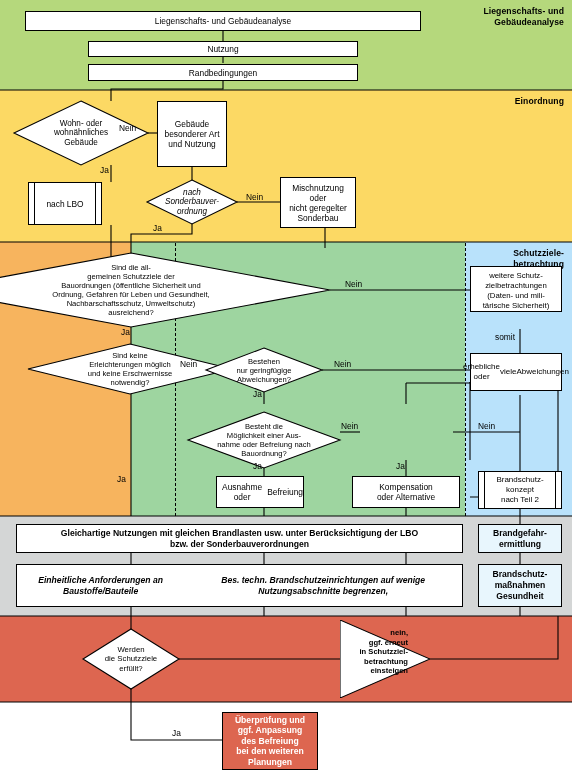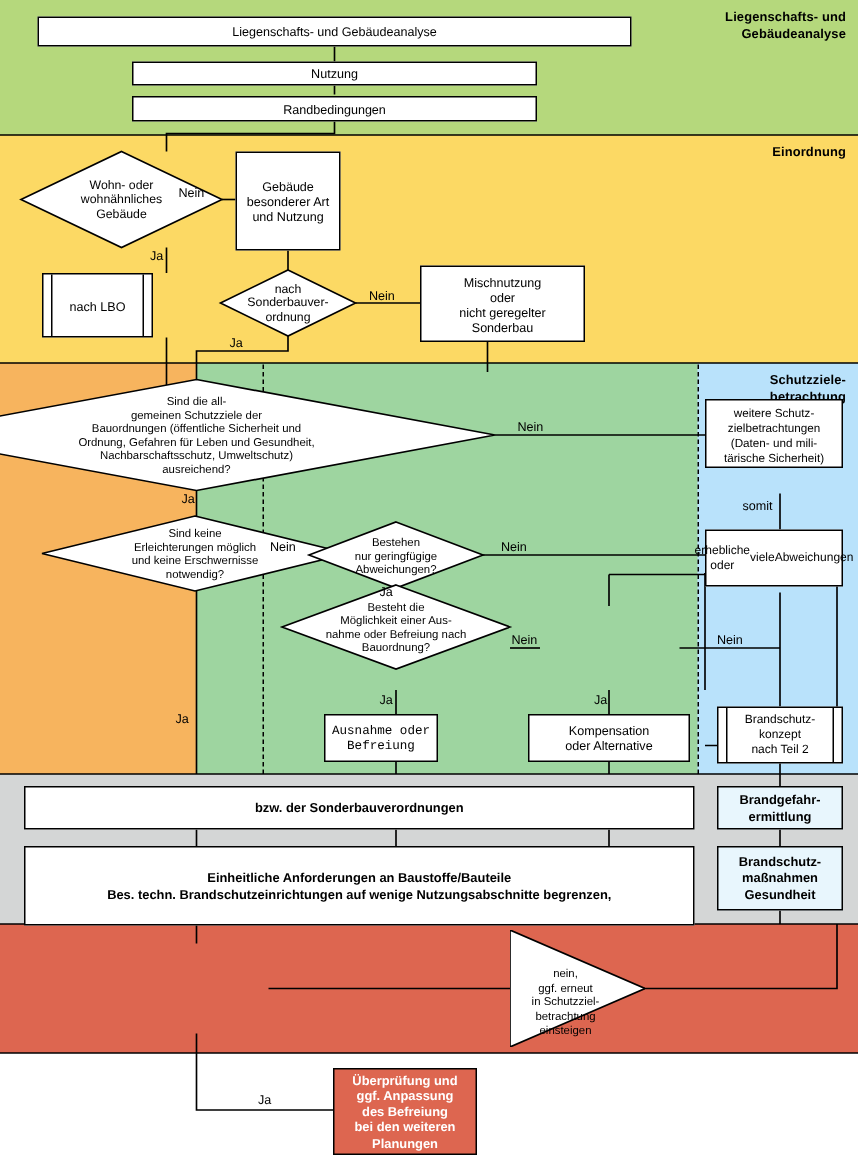--- a/index.html
+++ b/index.html
@@ -39,22 +39,22 @@
   
   .dia{position:absolute;}
   .dia svg{position:absolute;left:0;top:0;overflow:visible;}
   .dia .txt{position:absolute;left:0;top:0;width:100%;height:100%;
             display:flex;align-items:center;justify-content:center;text-align:center;
             font-size:8.2px;line-height:9.4px;color:#000;}
 
   
   .tri{position:absolute;}
   .tri svg{position:absolute;left:0;top:0;}
-  .tri .txt{position:absolute;left:6px;top:24px;width:62px;
-            font-size:7.6px;line-height:9.6px;color:#000;text-align:center;}
+  .tri .txt{position:absolute;left:6px;top:8px;width:62px;
+            font-size:7.6px;line-height:9.6px;color:#000;text-align:right;font-weight:bold;}
 
   
   .elabel{position:absolute;font-size:8.4px;color:#000;background:transparent;
           line-height:9px;white-space:nowrap;}
 </style>
 </head>
 <body>
 
 <div id="canvas">
 
@@ -200,34 +200,34 @@
   <div class="node proc" style="left:157px;top:101px;width:70px;height:66px;flex-direction:column;">
     <span>Gebäude</span>
     <span>besonderer Art</span>
     <span>und Nutzung</span>
   </div>
 
   <div class="node predef" style="left:28px;top:182px;width:74px;height:43px;position:absolute;">
     <span>nach LBO</span>
   </div>
 
-  <div class="dia" style="left:147px;top:180px;width:90px;height:44px;">
+  <div class="dia" style="left:147px;top:180px;width:90px;height:44px;font-style:italic;">
     <svg width="90" height="44">
         <polygon points="45,0 90,22 45,44 0,22" fill="#ffffff" stroke="#000" stroke-width="1.1"></polygon>
       </svg>
     <div class="txt">
         <div>
       <span>nach</span><br>
       <span>Sonderbauver-</span><br>
       <span>ordnung</span>
     </div>
       </div>
   </div>
 
-  <div class="node proc" style="left:280px;top:177px;width:110px;height:51px;flex-direction:column;align-items:center;">
+  <div class="node proc" style="left:280px;top:177px;width:76px;height:51px;flex-direction:column;align-items:center;">
     <span>Mischnutzung</span>
     <span>oder</span>
     <span>nicht geregelter</span>
     <span>Sonderbau</span>
   </div>
 
   <div style="position:absolute;left:175px;top:243px;width:0;height:273px;
               border-left:1.4px dashed #000;"></div>
   <div style="position:absolute;left:465px;top:243px;width:0;height:273px;
               border-left:1.4px dashed #000;"></div>
@@ -281,71 +281,84 @@
       </svg>
     <div class="txt" style="font-size:7.6px;line-height:9px;">
         <div>
       <span>Bestehen</span><br>
       <span>nur geringfügige</span><br>
       <span>Abweichungen?</span>
     </div>
       </div>
   </div>
 
-  <div class="dia" style="left:188px;top:390px;width:152px;height:56px;">
+  <div class="dia" style="left:188px;top:412px;width:152px;height:56px;">
     <svg width="152" height="56">
         <polygon points="76,0 152,28 76,56 0,28" fill="#ffffff" stroke="#000" stroke-width="1.1"></polygon>
       </svg>
     <div class="txt" style="font-size:7.6px;line-height:9px;">
         <div>
       <span>Besteht die</span><br>
       <span>Möglichkeit einer Aus-</span><br>
       <span>nahme oder Befreiung nach</span><br>
       <span>Bauordnung?</span>
     </div>
       </div>
   </div>
 
 
-  <div class="node proc" style="left:216px;top:476px;width:76px;height:32px;flex-direction:column;font-family:Liberation Mono, monospace;">
+  <div class="node proc" style="left:216px;top:476px;width:88px;height:32px;flex-direction:row;">
     <span>Ausnahme oder</span>
     <span>Befreiung</span>
   </div>
 
   <div class="node proc" style="left:352px;top:476px;width:108px;height:32px;flex-direction:column;">
     <span>Kompensation</span>
     <span>oder Alternative</span>
   </div>
 
   <div class="node predef" style="left:478px;top:471px;width:84px;height:38px;flex-direction:column;font-size:8px;">
     <span>Brandschutz-</span>
     <span>konzept</span>
     <span>nach Teil 2</span>
   </div>
 
   <div class="node proc proc-strong" style="left:16px;top:524px;width:447px;height:29px;flex-direction:column;">
+    <span>Gleichartige Nutzungen mit gleichen Brandlasten usw. unter Berücksichtigung der LBO</span>
     <span>bzw. der Sonderbauverordnungen</span>
   </div>
 
-  <div class="node proc proc-strong" style="left:16px;top:564px;width:447px;height:53px;flex-direction:column;">
+  <div class="node proc proc-strong" style="left:16px;top:564px;width:447px;height:43px;flex-direction:row;font-style:italic;">
     <span>Einheitliche Anforderungen an Baustoffe/Bauteile</span>
     <span>Bes. techn. Brandschutzeinrichtungen auf wenige Nutzungsabschnitte begrenzen,</span>
   </div>
 
   <div class="node bluebox" style="left:478px;top:524px;width:84px;height:29px;flex-direction:column;">
     <span>Brandgefahr-</span>
     <span>ermittlung</span>
   </div>
 
   <div class="node bluebox" style="left:478px;top:564px;width:84px;height:43px;flex-direction:column;">
     <span>Brandschutz-</span>
     <span>maßnahmen</span>
     <span>Gesundheit</span>
   </div>
 
+  <div class="dia" style="left:83px;top:629px;width:96px;height:60px;">
+    <svg width="96" height="60">
+        <polygon points="48,0 96,30 48,60 0,30" fill="#ffffff" stroke="#000" stroke-width="1.1"></polygon>
+      </svg>
+    <div class="txt" style="font-size:7.8px;line-height:9.4px;">
+        <div>
+      <span>Werden</span><br>
+      <span>die Schutzziele</span><br>
+      <span>erfüllt?</span>
+    </div>
+      </div>
+  </div>
 
   <div class="tri" style="left:340px;top:620px;width:90px;height:78px;">
     <svg width="90" height="78">
         <polygon points="0,0 90,39 0,78" fill="#ffffff" stroke="#000" stroke-width="1.1"></polygon>
       </svg>
     <div class="txt">
       <span>nein,</span><br>
       <span>ggf. erneut</span><br>
       <span>in Schutzziel-</span><br>
       <span>betrachtung</span><br>

